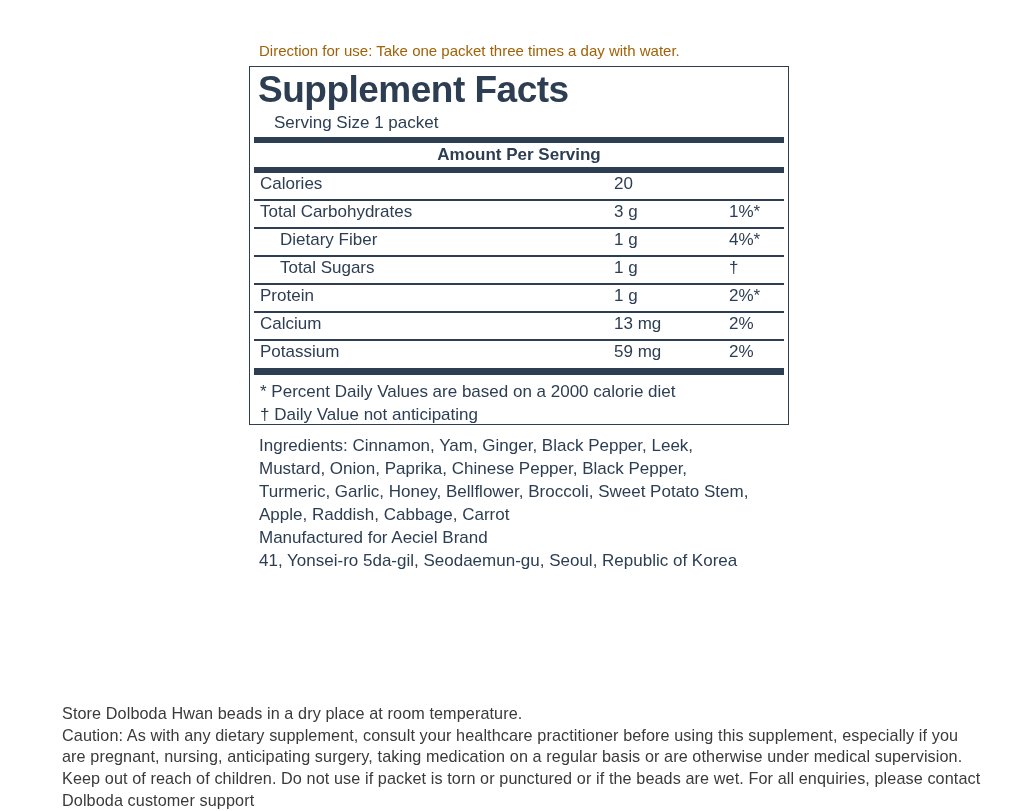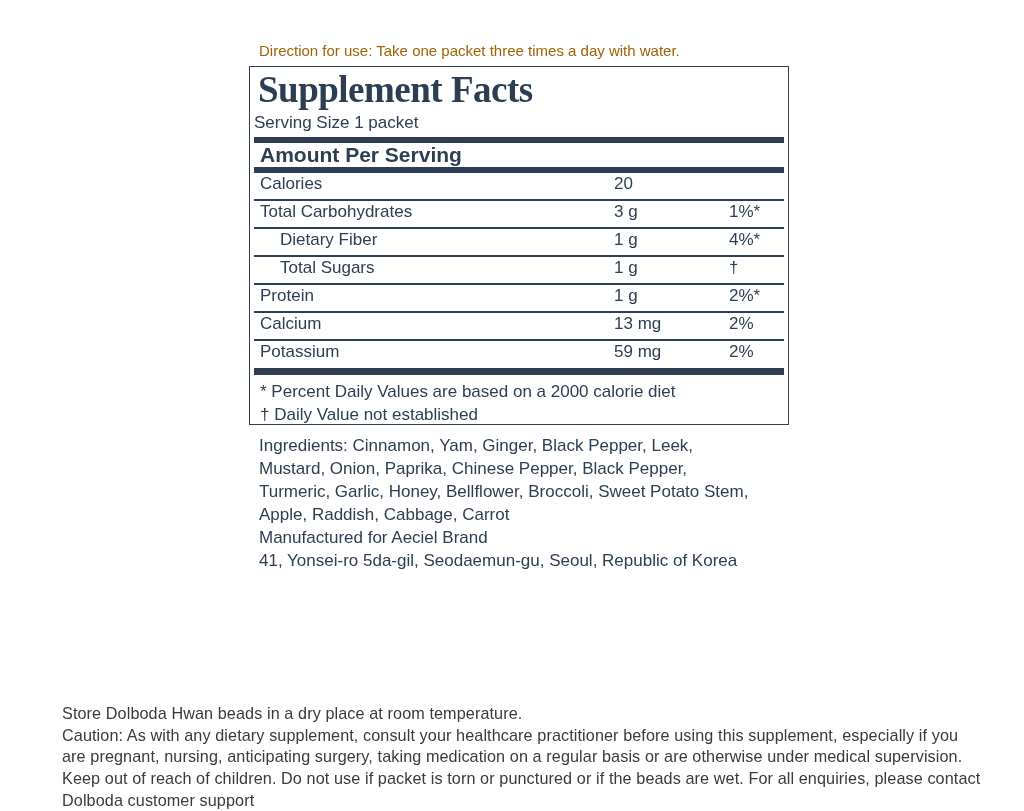--- a/index.html
+++ b/index.html
@@ -16,26 +16,26 @@
   }
 
   
   .sf-box{
     position:absolute;left:249px;top:66px;width:540px;height:359px;
     border:1.5px solid #2d3e52;box-sizing:border-box;color:#2d3e52;
     overflow:hidden;
   }
   .sf-title{
     margin:1px 8px 0 8px;font-size:37px;line-height:43px;font-weight:bold;
-    letter-spacing:-0.5px;white-space:nowrap;font-family:Liberation Serif, serif;
+    letter-spacing:-0.5px;white-space:nowrap;
   }
-  .sf-line{margin:0 4px;font-size:17px;line-height:23px;}
+  .sf-line{margin:0 24px;font-size:17px;line-height:23px;}
   .sf-bar{height:6px;background:#2d3e52;margin:0 4px;}
   .sf-bar.first{margin-top:3px;}
-  .sf-aps{margin:0 10px;font-size:21px;line-height:24px;font-weight:bold;}
+  .sf-aps{margin:0 10px;font-size:17px;line-height:24px;font-weight:bold;text-align:center;}
   .sf-rows{margin-top:0;}
   .sf-row{position:relative;height:26px;line-height:22.4px;font-size:17px;}
   .sf-row .nm{position:absolute;left:10px;top:0;}
   .sf-row.indent .nm{left:30px;}
   .sf-row .amt{position:absolute;left:364px;top:0;text-align:center;}
   .sf-row .dv{position:absolute;left:479px;top:0;}
   .sf-sep{height:2px;background:#2d3e52;margin:0 4px;}
   .sf-bar.last{height:7px;margin-top:1px;}
   .sf-foot{margin:5px 10px 0 10px;font-size:17px;line-height:23px;}
   .sf-foot div{margin:0;}
@@ -106,21 +106,21 @@
       <div class="sf-row">
         <span class="nm">Potassium</span>
         <span class="amt">59 mg</span>
         <span class="dv">2%</span>
       </div>
     </div>
 
   <div class="sf-bar last"></div>
   <div class="sf-foot">
     <div>* Percent Daily Values are based on a 2000 calorie diet</div>
-    <div>† Daily Value not established</div>
+    <div>† Daily Value not anticipating</div>
   </div>
 </div>
 
 <div class="info-block">
   <span><b>Ingredients:</b><span> Cinnamon, Yam, Ginger, Black Pepper, Leek, Mustard, Onion, Paprika, Chinese Pepper, Black Pepper, Turmeric, Garlic, Honey, Bellflower, Broccoli, Sweet Potato Stem, Apple, Raddish, Cabbage, Carrot</span></span>
   <div><b>Manufactured for Aeciel Brand</b></div>
   <div>41, Yonsei-ro 5da-gil, Seodaemun-gu, Seoul, Republic of Korea</div>
 </div>
 
 <div class="bottom-block">

